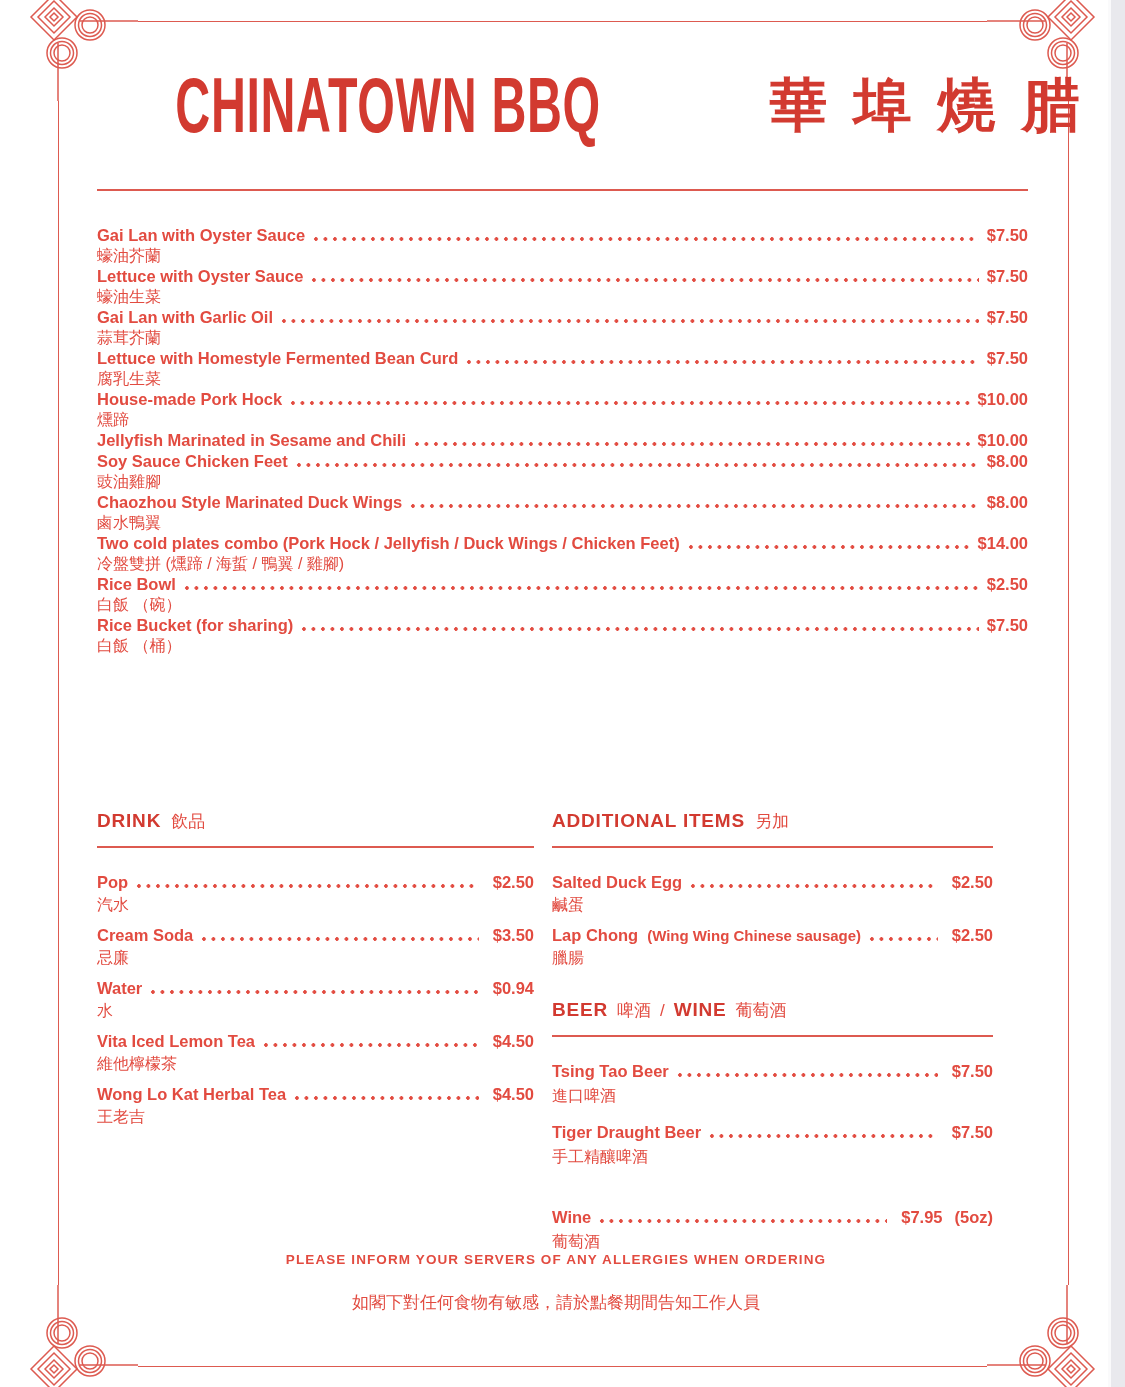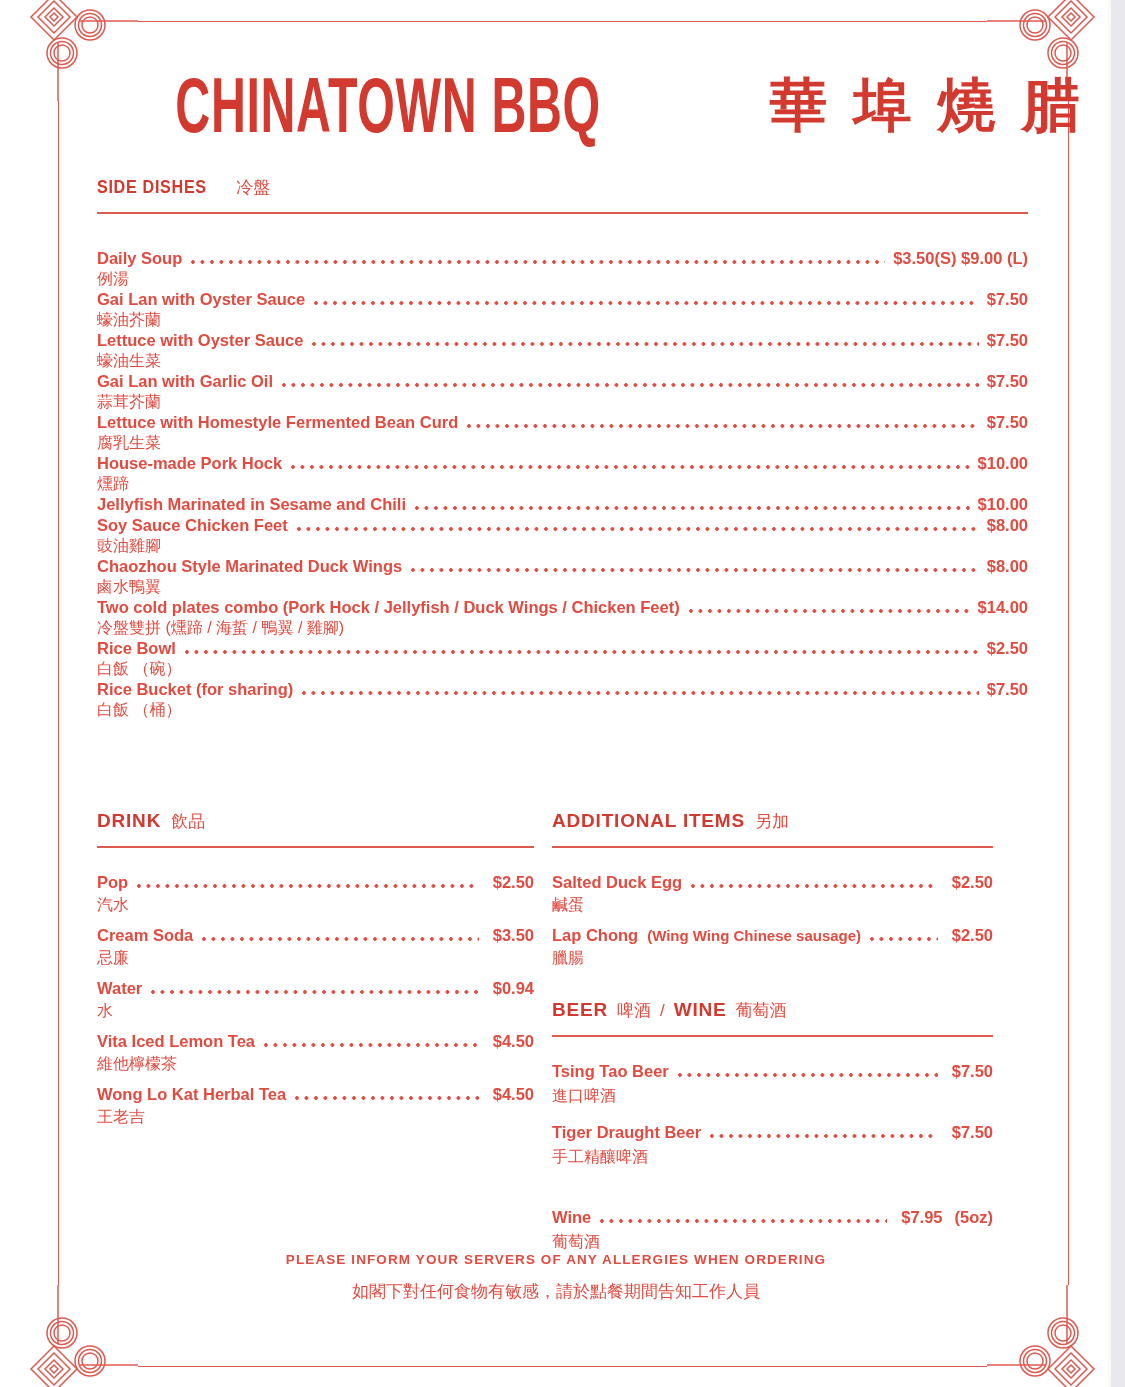--- a/index.html
+++ b/index.html
@@ -68,21 +68,21 @@
   .col .leader{margin-right:14px;}
   .sub-sec{margin-top:30px;}
   .beer-head{display:flex;align-items:baseline;gap:9px;white-space:nowrap;text-align:right;}
   .beer-head .sep{font-size:17px;}
   .beer .mi{margin-bottom:13px;}
   .beer .mi-zh{line-height:26px;}
 
   
   .footer{position:absolute;left:0;top:1252px;width:1112px;text-align:center;}
   .footer-en{font-weight:700;font-size:13.5px;letter-spacing:1.1px;}
-  .footer-zh{font-size:17px;margin-top:13px;}
+  .footer-zh{font-size:17px;margin-top:24px;}
 </style>
 </head>
 <body>
 
 <svg width="0" height="0" style="position:absolute" aria-hidden="true">
   <symbol id="corner-orn" viewBox="0 0 110 110">
     <rect x="0" y="0" width="110" height="110" fill="#ffffff"></rect>
     <g fill="none" stroke="currentColor" stroke-width="1.5">
       <path d="M30 52 L30 110"></path>
       <path d="M52 30 L110 30"></path>
@@ -117,37 +117,23 @@
     </svg>
 
   <div class="title-row">
     <span class="title-en-box">
         <span class="title-en">CHINATOWN BBQ</span>
       </span>
     <span class="title-zh">華埠燒腊</span>
   </div>
 
   <section class="section-side">
-    <div class="sec-head cond">
-      <span class="sec-head-en"><span class="cond-inner">SIDE DISHES</span></span>
-      <span class="sec-head-zh">冷盤</span>
-    </div>
     <div class="rule"></div>
     <div class="items">
 
-        <div class="mi">
-          <div class="mi-top">
-            <span class="mi-name">Daily Soup</span>
-
-            <span class="leader"></span>
-            <span class="mi-price">$3.50(S) $9.00 (L)</span>
-
-          </div>
-          <div class="mi-zh">例湯</div>
-        </div>
 
         <div class="mi">
           <div class="mi-top">
             <span class="mi-name">Gai Lan with Oyster Sauce</span>
 
             <span class="leader"></span>
             <span class="mi-price">$7.50</span>
 
           </div>
           <div class="mi-zh">蠔油芥蘭</div>

